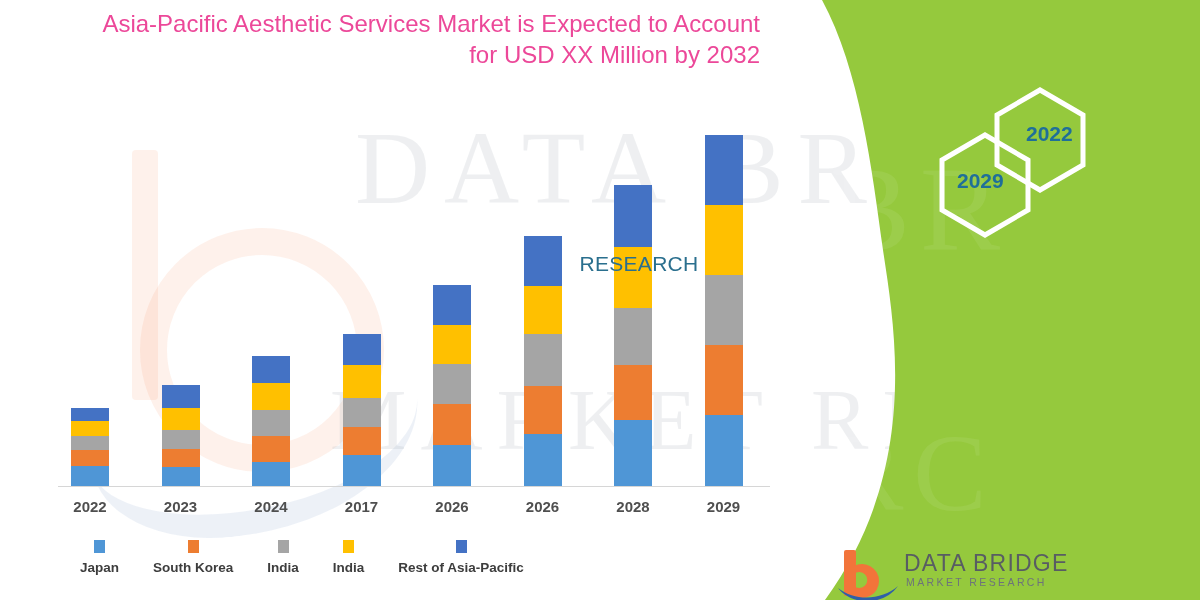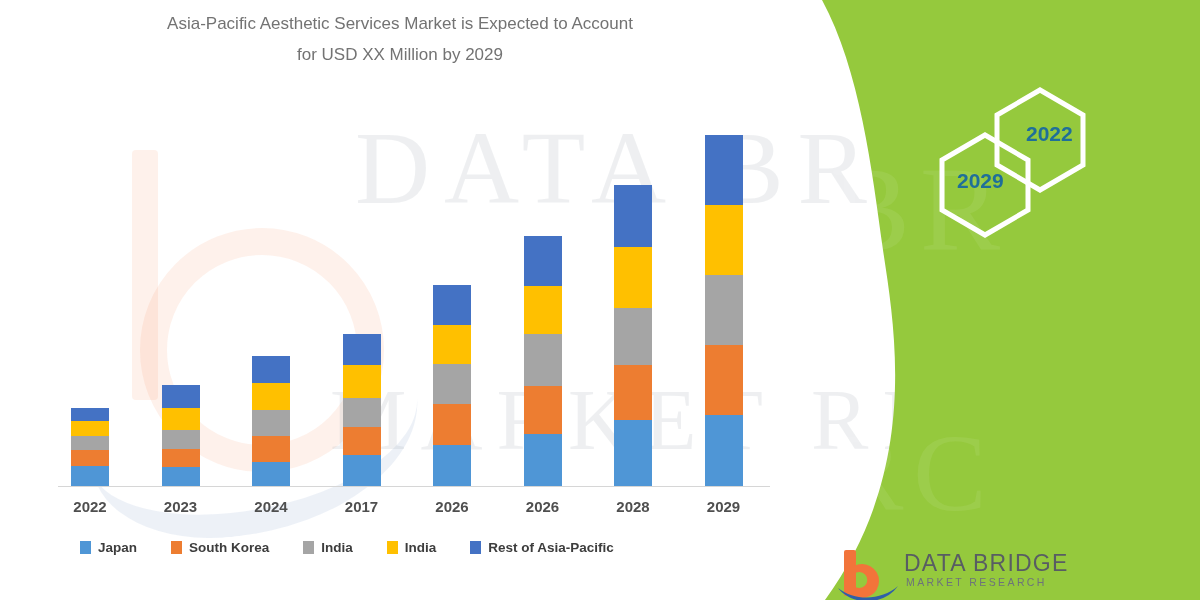--- a/index.html
+++ b/index.html
@@ -119,23 +119,23 @@
     color: #6d737a;
     font-size: 10.5px;
     letter-spacing: 2.4px;
   }
 
   
   .chart-title {
     position: absolute;
     left: 40px; top: 8px;
     width: 720px;
-    text-align: center;
-    color: #737373;
-    font-size: 17px;
+    text-align: right;
+    color: #ec4899;
+    font-size: 24px;
     line-height: 31px;
     font-weight: 400;
   }
 
   
   .plot {
     position: absolute;
     left: 0; top: 0;
     width: 820px; height: 600px;
   }
@@ -170,20 +170,21 @@
     align-items: center;
     gap: 34px;
   }
   .legend-item {
     display: flex;
     align-items: center;
     gap: 7px;
     color: #3d3d3d;
     font-size: 13.5px;
     font-weight: 600;
+    flex-direction: column;
   }
   .swatch {
     width: 11px; height: 13px;
     display: inline-block;
   }
 </style>
 </head>
 <body>
 
 <div id="canvas">
@@ -191,21 +192,21 @@
   <div class="wm-layer">
     <div class="wm-b-stem"></div>
     <div class="wm-b-bowl"></div>
     <div class="wm-swoosh"></div>
     <div class="wm-text wm-data">DATA BRIDGE</div>
     <div class="wm-text wm-market">MARKET RESEARCH</div>
   </div>
 
   <div class="chart-title">
     <div>Asia-Pacific Aesthetic Services Market is Expected to Account</div>
-    <div>for USD XX Million by 2029</div>
+    <div>for USD XX Million by 2032</div>
   </div>
 
   <div class="plot">
     <div class="axis-line"></div>
     <div id="bars">
         <div class="bar" style="left: 71px;">
           <div class="seg" style="height: 13px; background: rgb(68, 114, 196);"></div>
           <div class="seg" style="height: 15px; background: rgb(255, 192, 0);"></div>
           <div class="seg" style="height: 14px; background: rgb(165, 165, 165);"></div>
           <div class="seg" style="height: 16px; background: rgb(237, 125, 49);"></div>
@@ -311,20 +312,21 @@
 
 
   <svg class="hex-wrap" width="1200" height="600">
     <polygon points="1040,90 1083,115 1083,165 1040,190 997,165 997,115" fill="none" stroke="#ffffff" stroke-width="5"></polygon>
     <polygon points="985,135 1028,160 1028,210 985,235 942,210 942,160" fill="none" stroke="#ffffff" stroke-width="5"></polygon>
   </svg>
   <div class="hex-label hex-2029-lbl">2029</div>
   <div class="hex-label hex-2022-lbl">2022</div>
 
   <div class="dbmr-name">
+    <div>RESEARCH</div>
   </div>
 
   <div class="logo">
     <svg width="62" height="52" viewBox="0 0 62 52">
       <rect x="6" y="2" width="12" height="46" rx="2" fill="#f2743a"></rect>
       <path d="M 16 18 A 17 17 0 1 1 16 48 L 16 38 A 8 8 0 1 0 16 26 Z" fill="#f2743a"></path>
       <path d="M 0 40 C 18 54, 44 52, 60 38 C 46 58, 14 58, 0 40 Z" fill="#2f5fa8"></path>
     </svg>
     <div class="logo-text">DATA BRIDGE</div>
     <div class="logo-sub">MARKET RESEARCH</div>

